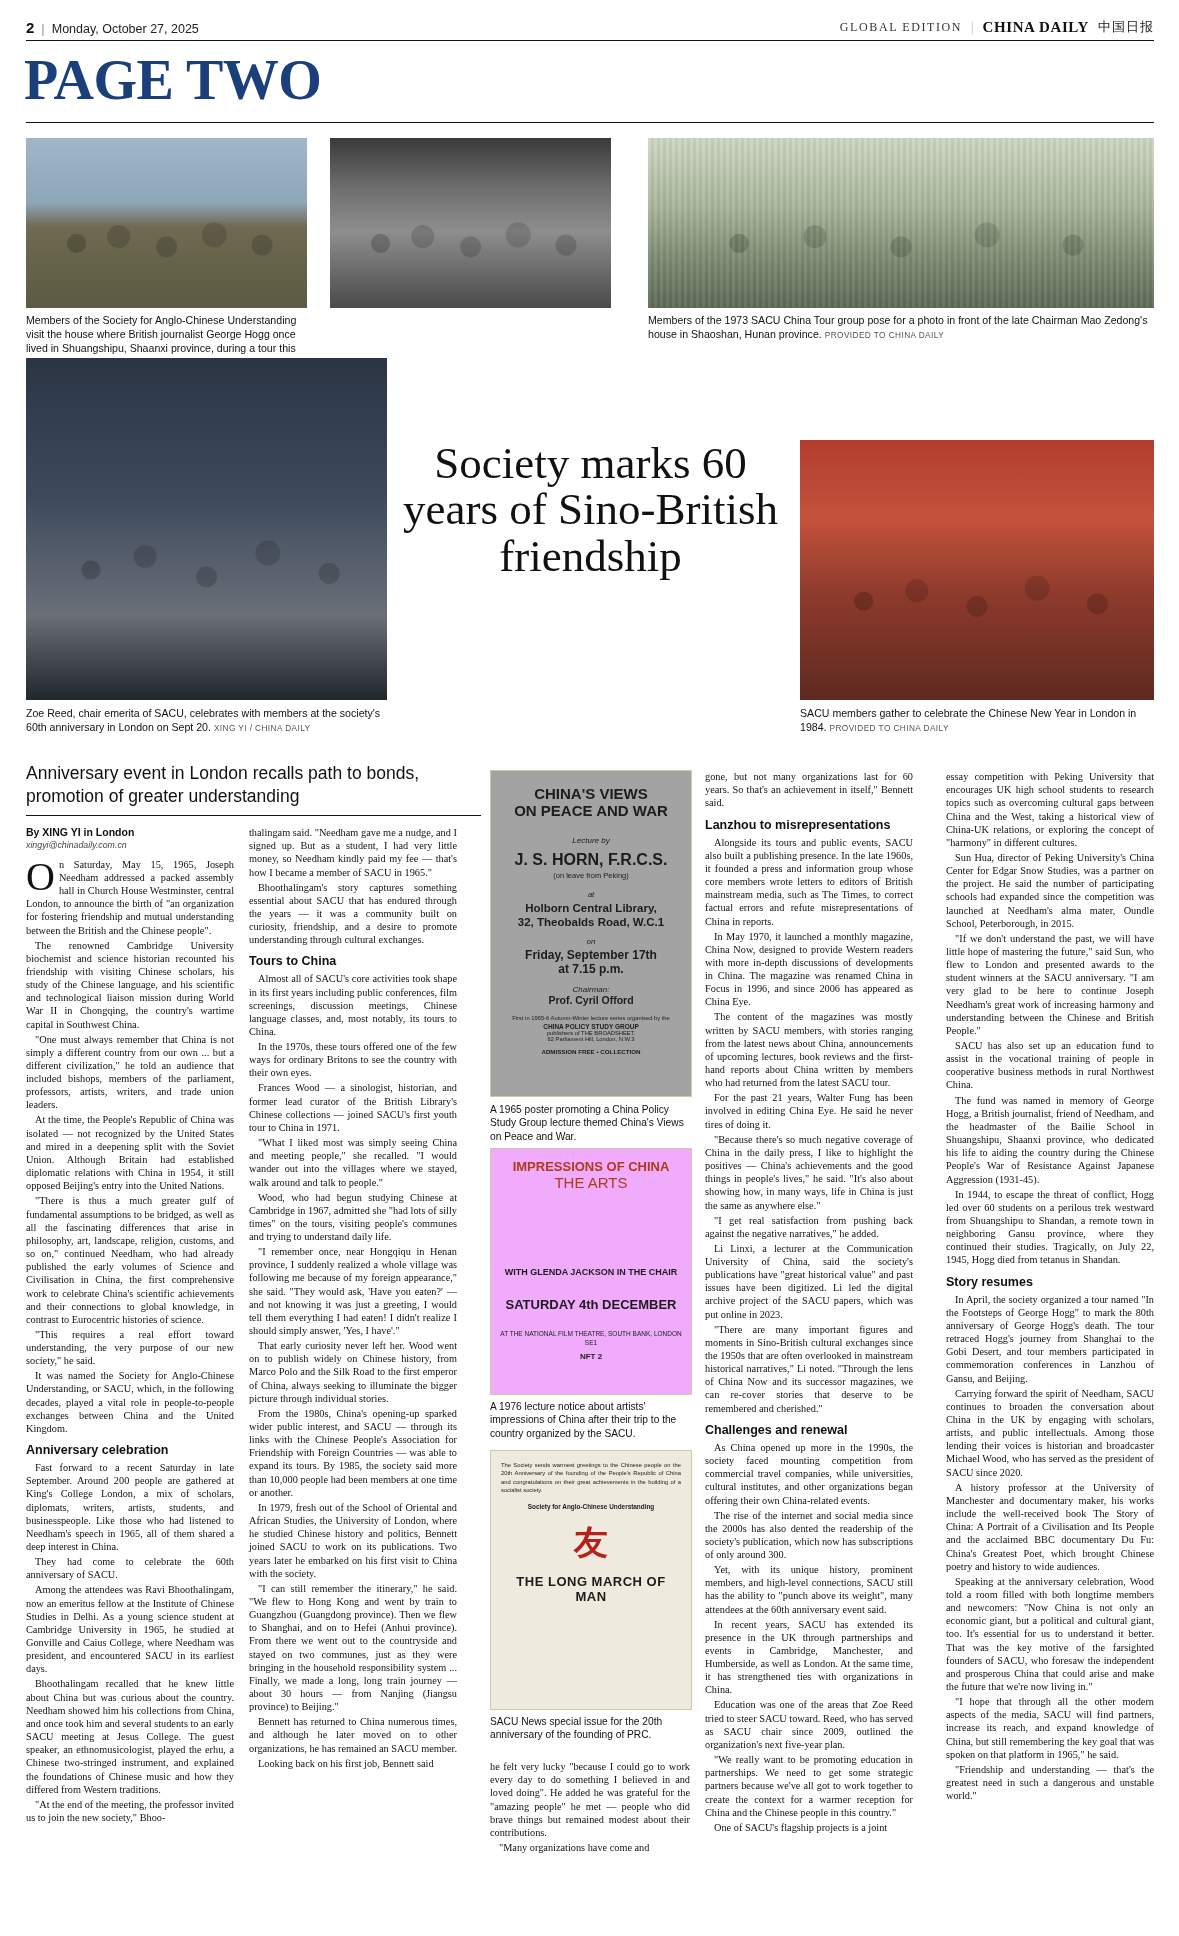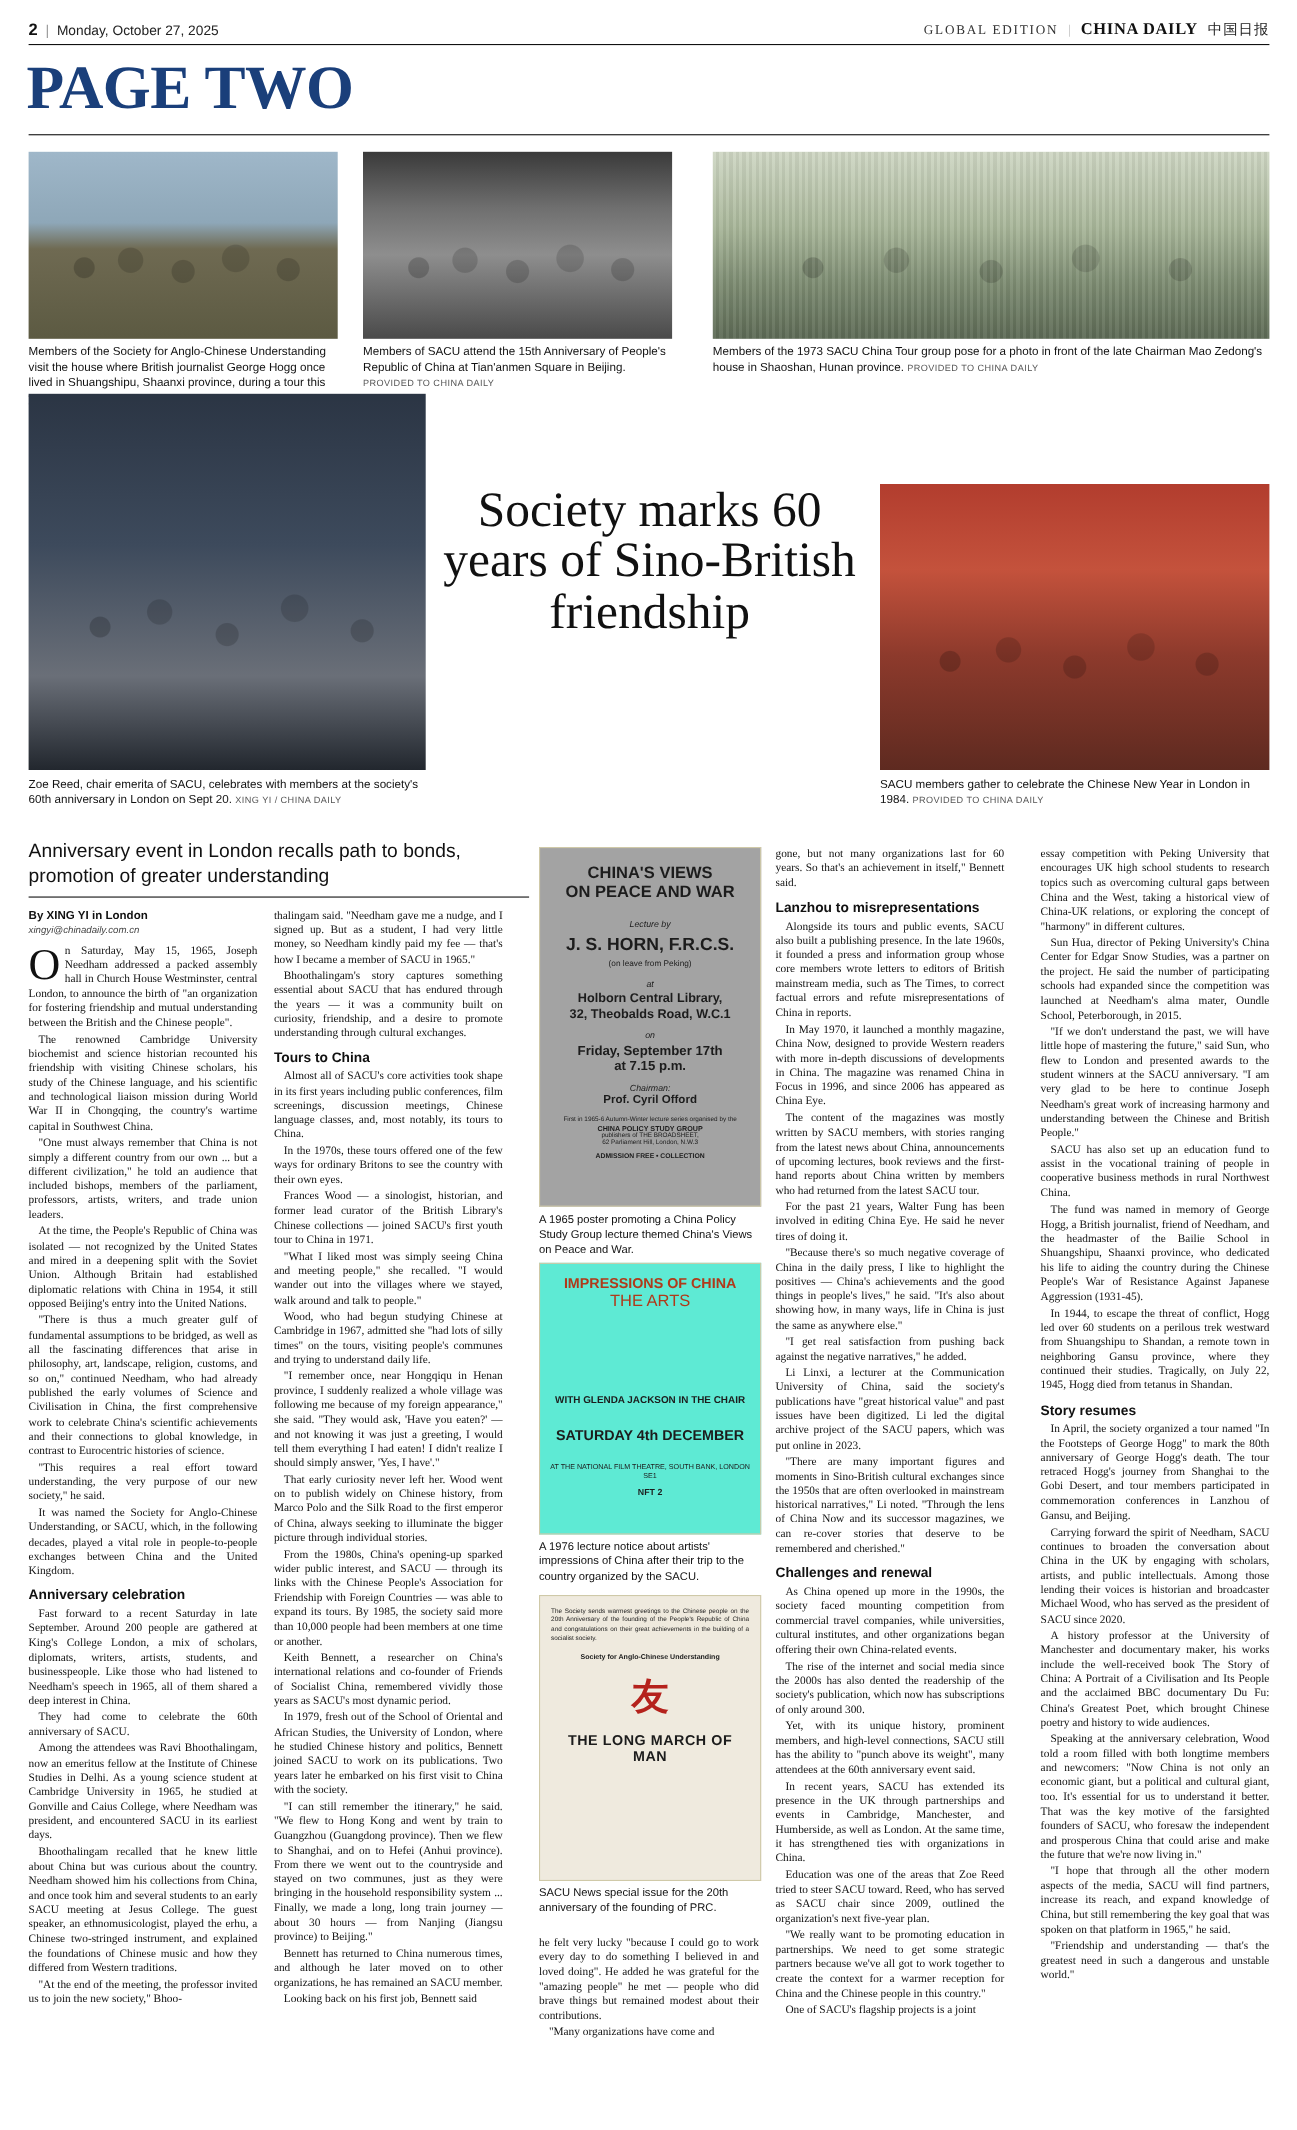--- a/index.html
+++ b/index.html
@@ -89,21 +89,21 @@
   .col p{margin:0 0 0.18em 0;text-indent:9px;}
   .col p.noind{text-indent:0;}
   .byline{font-family:"Liberation Sans",sans-serif;font-size:10.5px;font-weight:700;margin-bottom:1px;}
   .byemail{font-family:"Liberation Sans",sans-serif;font-size:8.8px;font-style:italic;color:#444;margin-bottom:6px;}
   .subhead{font-family:"Liberation Sans",sans-serif;font-size:12.5px;font-weight:700;margin:7px 0 3px 0;text-indent:0;}
   .dropcap{float:left;font-size:40px;line-height:0.82;font-weight:400;padding:3px 4px 0 0;}
 
   
   .box{position:absolute;border:1px solid #cfc9a8;}
   .poster1{background:#a3a3a3;}
-  .poster2{background:#5eead4;}
+  .poster2{background:#f0abfc;}
   .poster3{background:#efeade;}
   .boxcap{position:absolute;font-family:"Liberation Sans",sans-serif;font-size:10.2px;line-height:1.3;color:#111;}
 
   .poster-txt{font-family:"Liberation Sans",sans-serif;color:#1c1c1c;text-align:center;}
 </style>
 </head>
 <body>
 
 <div class="page">
 
@@ -128,24 +128,20 @@
   <div class="photo ph-a" style="left:26px;top:138px;width:281px;height:170px;">
     <div class="grain"></div>
   </div>
   <div class="cap" style="left:26px;top:313px;width:281px;">
     <span>Members of the Society for Anglo-Chinese Understanding visit the house where British journalist George Hogg once lived in Shuangshipu, Shaanxi province, during a tour this year.</span>
     <span class="credit">PROVIDED TO CHINA DAILY</span>
   </div>
 
   <div class="photo ph-b" style="left:330px;top:138px;width:281px;height:170px;">
     <div class="grain"></div>
-  </div>
-  <div class="cap" style="left:330px;top:313px;width:281px;">
-    <span>Members of SACU attend the 15th Anniversary of People's Republic of China at Tian'anmen Square in Beijing.</span>
-    <span class="credit">PROVIDED TO CHINA DAILY</span>
   </div>
 
   <div class="photo ph-c" style="left:648px;top:138px;width:506px;height:170px;">
     <div class="grain"></div>
     <div class="grain2"></div>
   </div>
   <div class="cap" style="left:648px;top:313px;width:506px;">
     <span>Members of the 1973 SACU China Tour group pose for a photo in front of the late Chairman Mao Zedong's house in Shaoshan, Hunan province.</span>
     <span class="credit">PROVIDED TO CHINA DAILY</span>
   </div>
@@ -194,21 +190,20 @@
     <p>Bhoothalingam's story captures something essential about SACU that has endured through the years — it was a community built on curiosity, friendship, and a desire to promote understanding through cultural exchanges.</p>
     <div class="subhead">Tours to China</div>
     <p>Almost all of SACU's core activities took shape in its first years including public conferences, film screenings, discussion meetings, Chinese language classes, and, most notably, its tours to China.</p>
     <p>In the 1970s, these tours offered one of the few ways for ordinary Britons to see the country with their own eyes.</p>
     <p>Frances Wood — a sinologist, historian, and former lead curator of the British Library's Chinese collections — joined SACU's first youth tour to China in 1971.</p>
     <p>"What I liked most was simply seeing China and meeting people," she recalled. "I would wander out into the villages where we stayed, walk around and talk to people."</p>
     <p>Wood, who had begun studying Chinese at Cambridge in 1967, admitted she "had lots of silly times" on the tours, visiting people's communes and trying to understand daily life.</p>
     <p>"I remember once, near Hongqiqu in Henan province, I suddenly realized a whole village was following me because of my foreign appearance," she said. "They would ask, 'Have you eaten?' — and not knowing it was just a greeting, I would tell them everything I had eaten! I didn't realize I should simply answer, 'Yes, I have'."</p>
     <p>That early curiosity never left her. Wood went on to publish widely on Chinese history, from Marco Polo and the Silk Road to the first emperor of China, always seeking to illuminate the bigger picture through individual stories.</p>
     <p>From the 1980s, China's opening-up sparked wider public interest, and SACU — through its links with the Chinese People's Association for Friendship with Foreign Countries — was able to expand its tours. By 1985, the society said more than 10,000 people had been members at one time or another.</p>
-    <p>Keith Bennett, a researcher on China's international relations and co-founder of Friends of Socialist China, remembered vividly those years as SACU's most dynamic period.</p>
     <p>In 1979, fresh out of the School of Oriental and African Studies, the University of London, where he studied Chinese history and politics, Bennett joined SACU to work on its publications. Two years later he embarked on his first visit to China with the society.</p>
     <p>"I can still remember the itinerary," he said. "We flew to Hong Kong and went by train to Guangzhou (Guangdong province). Then we flew to Shanghai, and on to Hefei (Anhui province). From there we went out to the countryside and stayed on two communes, just as they were bringing in the household responsibility system ... Finally, we made a long, long train journey — about 30 hours — from Nanjing (Jiangsu province) to Beijing."</p>
     <p>Bennett has returned to China numerous times, and although he later moved on to other organizations, he has remained an SACU member.</p>
     <p>Looking back on his first job, Bennett said</p>
     <p></p>
   </div>
 
   <div class="box poster1" style="left:490px;top:770px;width:200px;height:325px;">
     <div class="poster-txt" style="padding:14px 10px 0;">
       <div style="font-size:15px;font-weight:700;line-height:1.15;">CHINA'S VIEWS</div>

